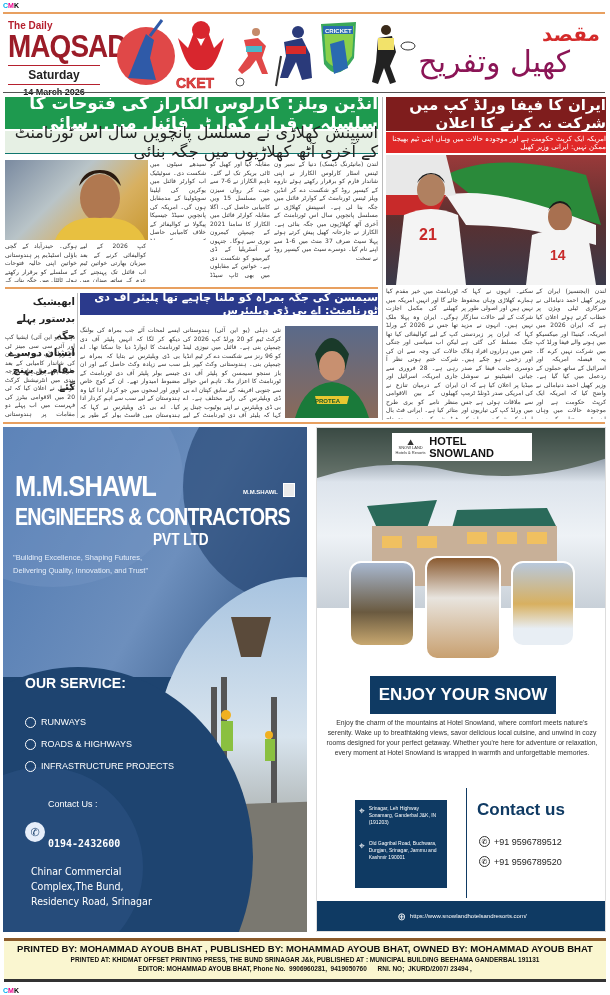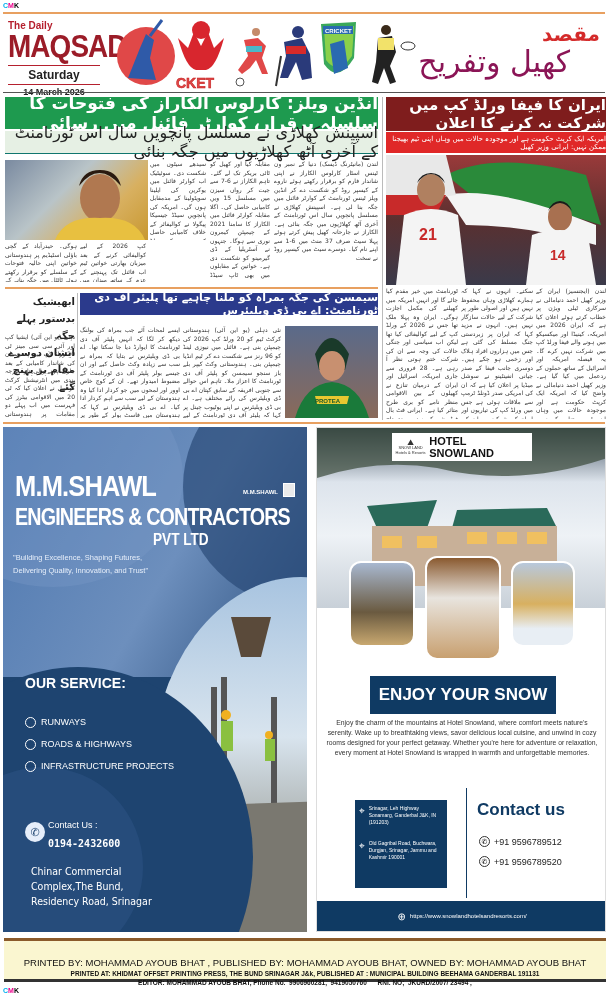--- a/index.html
+++ b/index.html
@@ -176,21 +176,21 @@
     <div style="display:flex;align-items:center;height:22px">
         <span style="width:11px;height:11px;border:1px solid #fff;border-radius:50%;margin-right:5px"></span>
         <span style="color:#fff;font-size:9px">ROADS &amp; HIGHWAYS</span>
       </div>
     <div style="display:flex;align-items:center;height:22px">
         <span style="width:11px;height:11px;border:1px solid #fff;border-radius:50%;margin-right:5px"></span>
         <span style="color:#fff;font-size:9px">INFRASTRUCTURE PROJECTS</span>
       </div>
   </div>
   <div class="abs" style="left:22px;top:395px;width:20px;height:20px;border-radius:50%;background:#e6eefa;color:#1e4470;font-size:11px;text-align:center;line-height:20px">✆</div>
-  <div class="abs" style="left:45px;top:393px;color:#fff;font-size:9px">Contact Us :</div>
+  <div class="abs" style="left:45px;top:372px;color:#fff;font-size:9px">Contact Us :</div>
   <div class="abs" style="left:45px;top:411px;color:#fff;font-size:10px;font-weight:bold;font-family:'DejaVu Sans Mono',monospace">0194-2432600</div>
   <div class="abs" style="left:28px;top:437px;color:#fff;font-size:10.5px;line-height:15px;font-family:'DejaVu Sans',sans-serif;transform:scaleX(0.9);transform-origin:left">
     <div>Chinar Commercial</div>
     <div>Complex,The Bund,</div>
     <div>Residency Road, Srinagar</div>
   </div>
 </div>
 
 <div class="abs ad-hotel">
   <div class="abs" style="left:0;top:0;width:290px;height:180px;background:linear-gradient(180deg,#3a4a5a 0%,#dde4ec 30%,#eef2f6 60%,#c8d0d8 100%)">
@@ -239,17 +239,17 @@
     <span style="width:11px;height:11px;border:1px solid #333;border-radius:50%;font-size:7px;text-align:center;line-height:10px;margin-right:4px">✆</span>
     <span style="font-size:9px;color:#222">+91 9596789520</span>
   </div>
   <div class="abs" style="left:0;top:473px;width:290px;height:30px;background:#0f3a63;display:flex;align-items:center;justify-content:center">
     <span style="color:#fff;font-size:10px;margin-right:4px">⊕</span>
     <span style="color:#fff;font-size:6px">https://www.snowlandhotelsandresorts.com/</span>
   </div>
 </div>
 
 <div class="abs footer">
-  <div style="font-size:9.5px;font-weight:normal;color:#111;margin-top:16px;white-space:nowrap">PRINTED BY: MOHAMMAD AYOUB BHAT , PUBLISHED BY: MOHAMMAD AYOUB BHAT,  OWNED BY: MOHAMMAD AYOUB BHAT</div>
+  <div style="font-size:9.5px;font-weight:bold;color:#111;margin-top:2px;white-space:nowrap">PRINTED BY: MOHAMMAD AYOUB BHAT , PUBLISHED BY: MOHAMMAD AYOUB BHAT,  OWNED BY: MOHAMMAD AYOUB BHAT</div>
   <div style="font-size:6.5px;font-weight:bold;color:#111;margin-top:2px;white-space:nowrap">PRINTED AT: KHIDMAT OFFSET PRINTING PRESS, THE BUND SRINAGAR J&amp;k, PUBLISHED AT : MUNICIPAL BUILDING BEEHAMA GANDERBAL 191131</div>
   <div style="font-size:6.5px;font-weight:bold;color:#111;margin-top:2px;white-space:pre">EDITOR: MOHAMMAD AYOUB BHAT, Phone No.  9906960281,  9419050760      RNI. NO;  JKURD/2007/ 23494 ,</div>
 </div>
 <div class="abs cmyk" style="left:3px;top:987px"><span class="c">C</span><span class="m">M</span><span class="k">K</span></div>
 
 </body></html>

